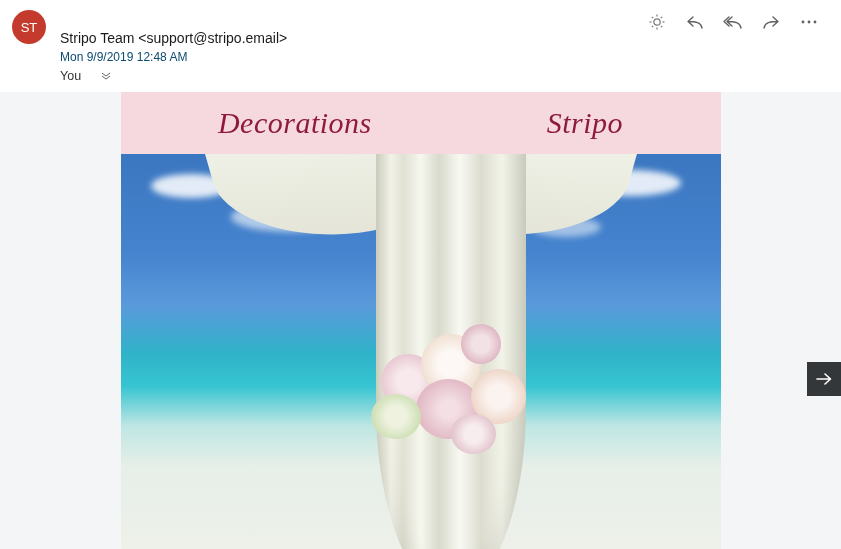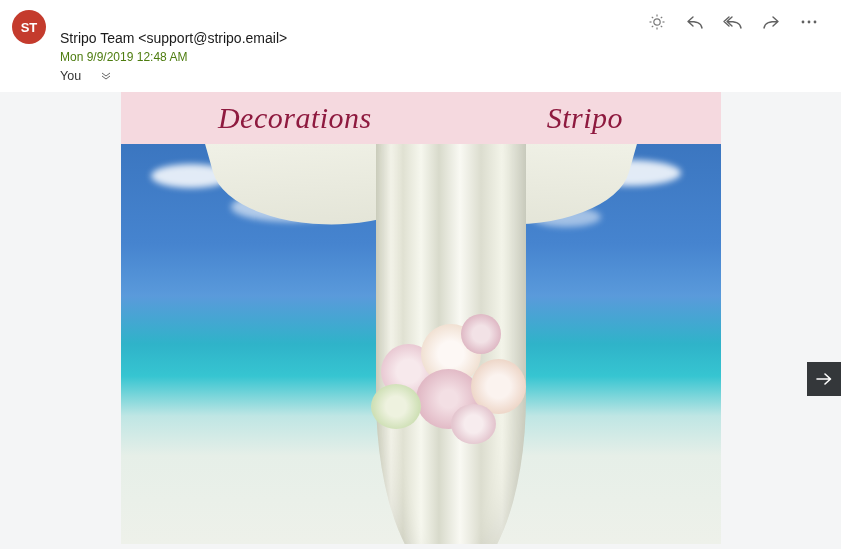--- a/index.html
+++ b/index.html
@@ -16,41 +16,41 @@
     align-items: flex-start;
     position: relative;
   }
   .avatar {
     width: 34px;
     height: 34px;
     border-radius: 50%;
     background: #c43b2d;
     color: #fff;
     font-size: 13px;
-    font-weight: 700;
+    font-weight: 400;
     display: flex;
     align-items: center;
     justify-content: center;
     flex-shrink: 0;
     margin-right: 14px;
     margin-top: 2px;
   }
   .header-text {
     flex-grow: 1;
     color: #1a1a1a;
   }
   .sender-line {
     font-size: 14px;
     color: #1a1a1a;
     line-height: 20px;
     margin-top: 20px;
   }
   .date-line {
     font-size: 12px;
-    color: #4d7c0f;
+    color: #0c4a6e;
     line-height: 18px;
   }
   .recipient-line {
     font-size: 12.5px;
     color: #333;
     display: flex;
     align-items: center;
     gap: 20px;
     line-height: 20px;
   }
@@ -78,21 +78,21 @@
     overflow: hidden;
   }
   .email-body {
     width: 600px;
     margin: 0 auto;
     height: 100%;
     position: relative;
   }
   .nav-bar {
     background: #f5d9df;
-    height: 52px;
+    height: 62px;
     display: flex;
     align-items: center;
     justify-content: space-around;
     padding: 17px 10px;
   }
   .nav-item {
     font-family: Georgia, "Times New Roman", serif;
     font-style: italic;
     font-weight: 500;
     font-size: 30px;

